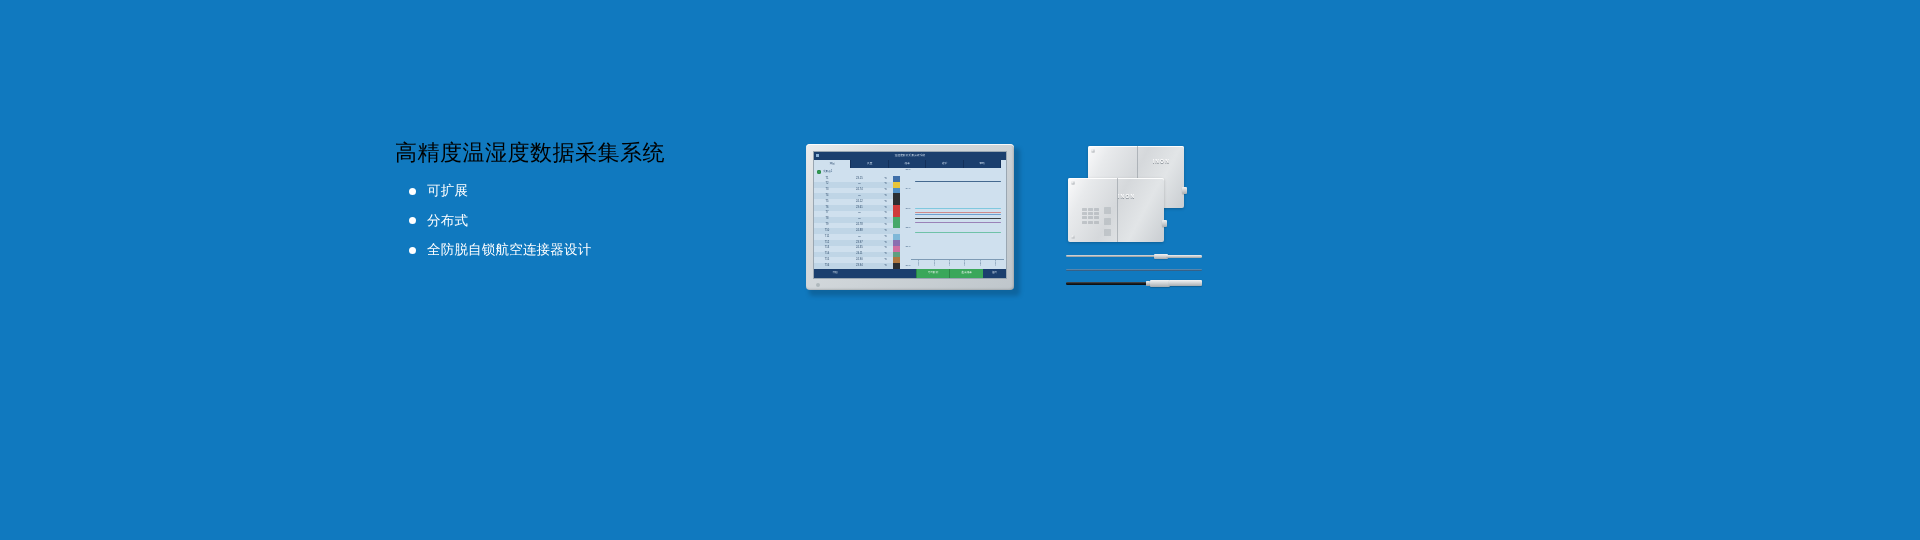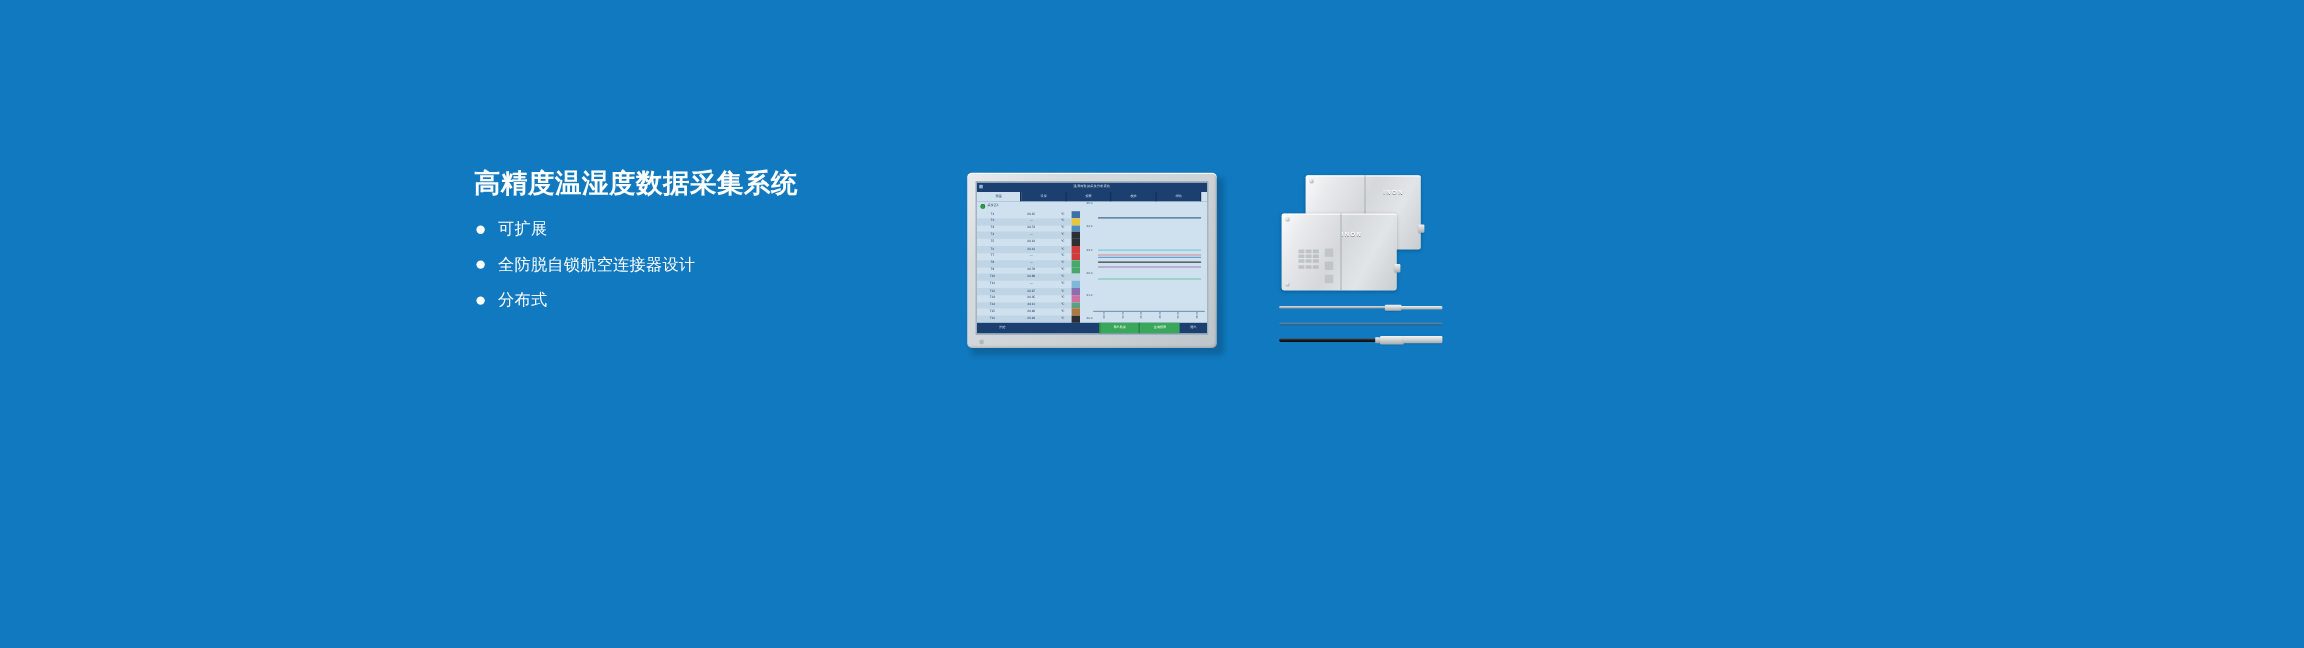--- a/index.html
+++ b/index.html
@@ -8,28 +8,28 @@
     width:1920px;height:540px;overflow:hidden;
     background:#1079bf;
     font-family:"Liberation Sans","DejaVu Sans",sans-serif;
     -webkit-font-smoothing:antialiased;
   }
   .banner{position:relative;width:1920px;height:540px;background:#1079bf;overflow:hidden;}
 
   
   .copy{position:absolute;left:395px;top:140px;width:420px;}
   .headline{
-    font-size:22px;font-weight:bold;color:#ffffff;letter-spacing:.5px;
+    font-size:22px;font-weight:normal;color:#000000;letter-spacing:.5px;
     line-height:1.2;margin:0 0 18px 0;white-space:nowrap;
   }
   .subhead{
     font-size:13.5px;color:#ffffff;font-weight:400;line-height:1.4;
     margin:0 0 20px 0;white-space:nowrap;letter-spacing:.2px;
   }
-  .features{list-style:none;margin:2px;padding:0;}
+  .features{list-style:none;margin:14px;padding:0;}
   .feature{
     display:flex;align-items:center;margin-bottom:16px;
   }
   .bullet{
     width:7px;height:7px;border-radius:50%;background:#ffffff;
     margin-right:11px;flex:0 0 auto;
   }
   .feature-label{font-size:13.5px;color:#ffffff;line-height:1;letter-spacing:.2px;}
 
   
@@ -179,25 +179,25 @@
 
   <div class="copy">
     <h1 class="headline">高精度温湿度数据采集系统</h1>
     <ul class="features">
       <li class="feature">
         <span class="bullet"></span>
         <span class="feature-label">可扩展</span>
       </li>
       <li class="feature">
         <span class="bullet"></span>
-        <span class="feature-label">全防脱自锁航空连接器设计</span>
+        <span class="feature-label">分布式</span>
       </li>
       <li class="feature">
         <span class="bullet"></span>
-        <span class="feature-label">分布式</span>
+        <span class="feature-label">全防脱自锁航空连接器设计</span>
       </li>
     </ul>
   </div>
 
   <div class="device">
     <div class="dev-shadow"></div>
     <div class="dev-body">
       <div class="dev-screen">
 
         <div class="ui-titlebar">

